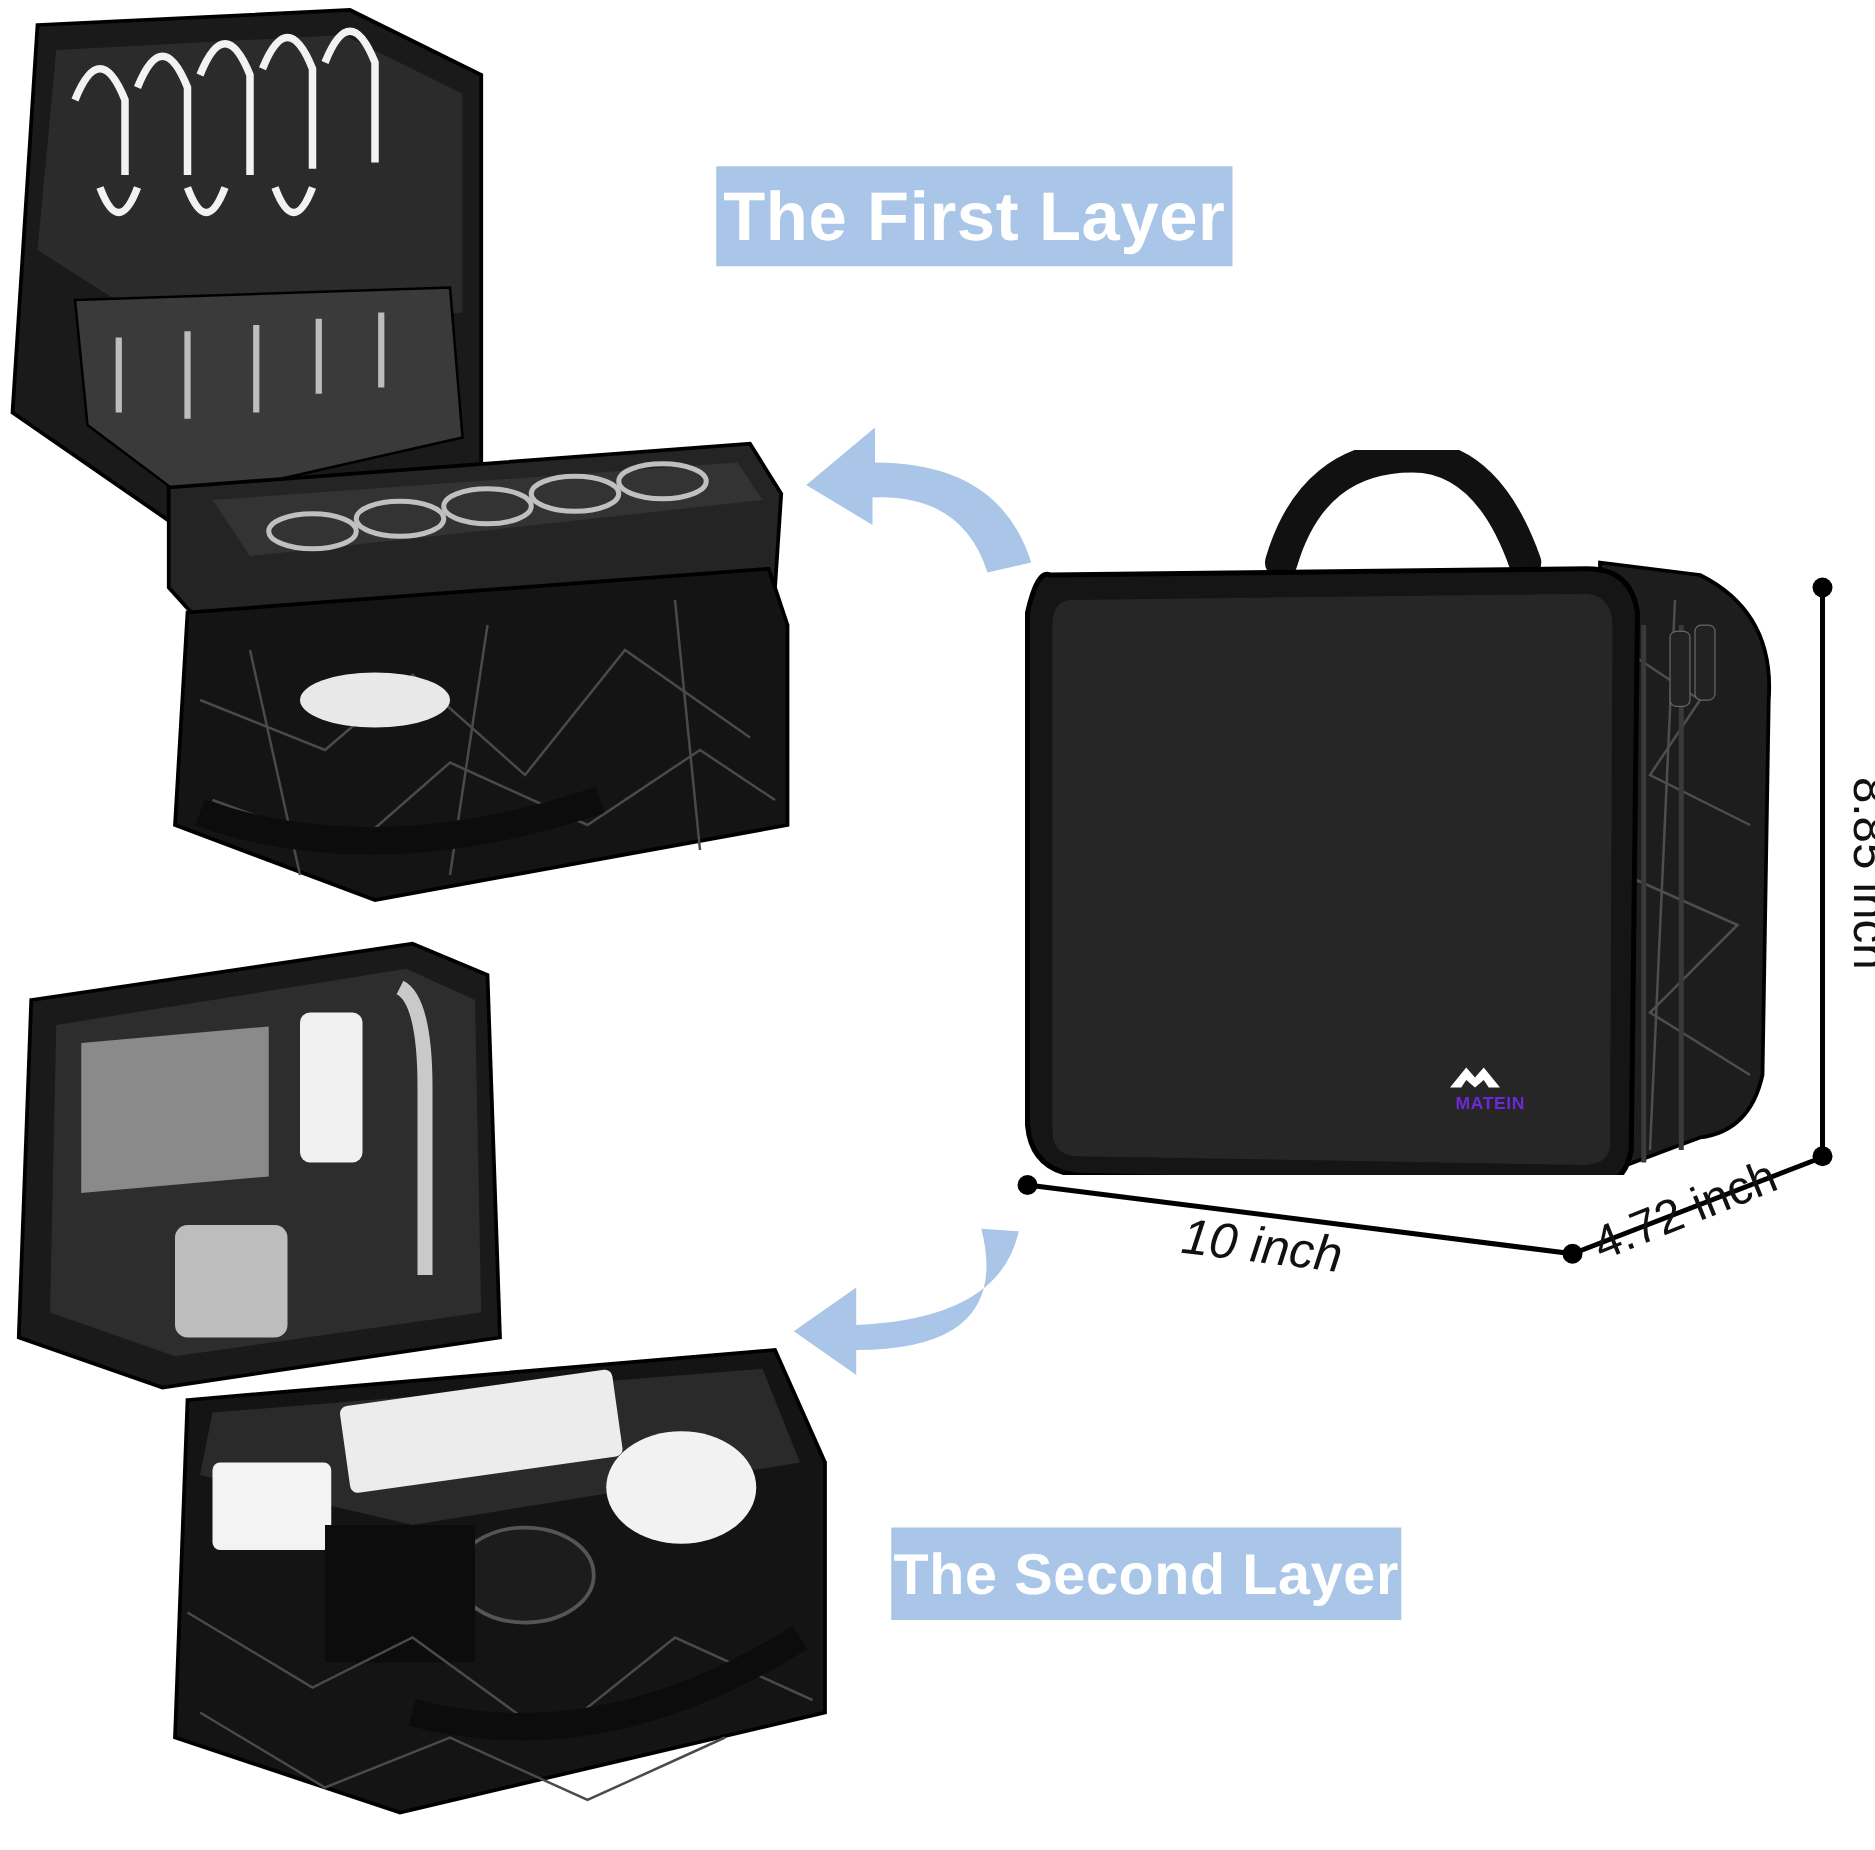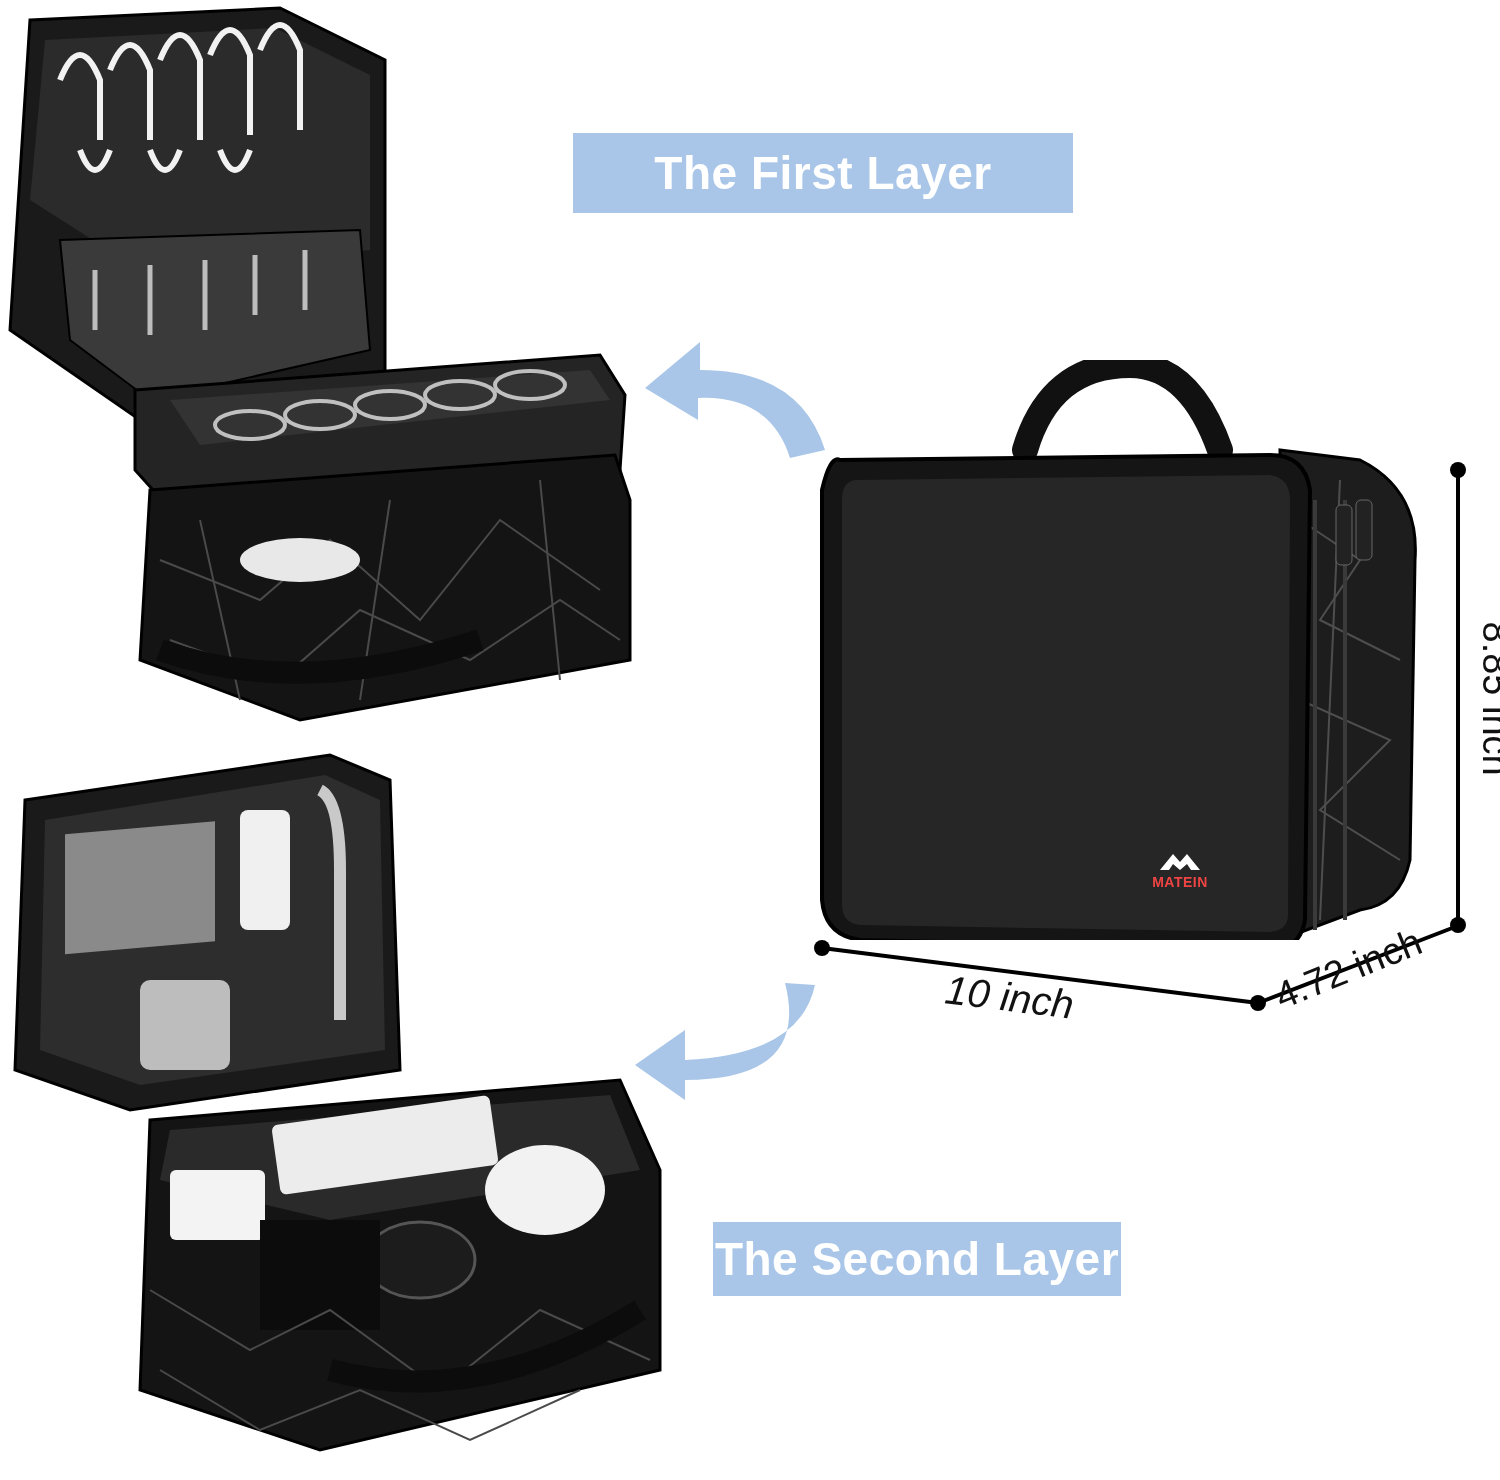--- a/index.html
+++ b/index.html
@@ -60,21 +60,21 @@
         <path d="M390 500 L360 700"></path>
         <path d="M540 480 L560 680"></path>
     </g>
 
     <path d="M160 650 Q300 700 480 640" stroke="#0c0c0c" stroke-width="22" fill="none"></path>
 
     <ellipse cx="300" cy="560" rx="60" ry="22" fill="#e8e8e8"></ellipse>
   </svg>
 </div>
 
-<div class="label-box" style="left:573px;top:133px;width:500px;height:80px;font-size:46px;">
+<div class="label-box" style="left:573px;top:133px;width:413px;height:80px;font-size:55px;">
   <span>The First Layer</span>
 </div>
 
 <div class="abs" style="left:630px;top:330px;width:210px;height:140px;">
   <svg width="210" height="140" viewBox="0 0 210 140">
     <path d="M195 120 Q170 40 70 40 L70 12 L15 58 L68 90 L68 68 Q140 65 160 128 Z" fill="#a9c6e8"></path>
   </svg>
 </div>
 
 <div class="abs" style="left:625px;top:975px;width:210px;height:130px;">
@@ -133,21 +133,21 @@
 
     <path d="M40 100 Q30 95 22 130 L22 540 Q25 575 60 580 L470 590 Q500 590 505 560 L510 130 Q505 95 470 95 Z" fill="#151515" stroke="#000" stroke-width="4"></path>
     <path d="M55 120 L470 115 Q490 118 490 140 L488 555 Q488 570 470 572 L60 565 Q42 563 42 545 L42 140 Q42 122 55 120 Z" fill="#262626"></path>
   </svg>
 </div>
 
 <div class="abs" style="left:1140px;top:850px;width:80px;height:60px;text-align:center;">
   <svg width="44" height="22" viewBox="0 0 44 22" style="display:block;margin:0 auto;">
     <path d="M2 20 L15 4 L22 12 L29 4 L42 20 L33 20 L29 14 L22 20 L15 14 L11 20 Z" fill="#ffffff"></path>
   </svg>
-  <div style="color:#ef4444;font-weight:bold;font-size:14px;letter-spacing:0.5px;margin-top:2px;">MATEIN</div>
+  <div style="color:#6d28d9;font-weight:bold;font-size:14px;letter-spacing:0.5px;margin-top:2px;text-align:right;">MATEIN</div>
 </div>
 
 <svg class="abs" style="left:0;top:0;" width="1500" height="1480">
   <line x1="1458" y1="470" x2="1458" y2="925" stroke="#000" stroke-width="4"></line>
   <circle cx="1458" cy="470" r="8" fill="#000"></circle>
   <circle cx="1458" cy="925" r="8" fill="#000"></circle>
   <line x1="822" y1="948" x2="1258" y2="1003" stroke="#000" stroke-width="4"></line>
   <circle cx="822" cy="948" r="8" fill="#000"></circle>
   <circle cx="1258" cy="1003" r="8" fill="#000"></circle>
   <line x1="1258" y1="1003" x2="1460" y2="925" stroke="#000" stroke-width="4"></line>

